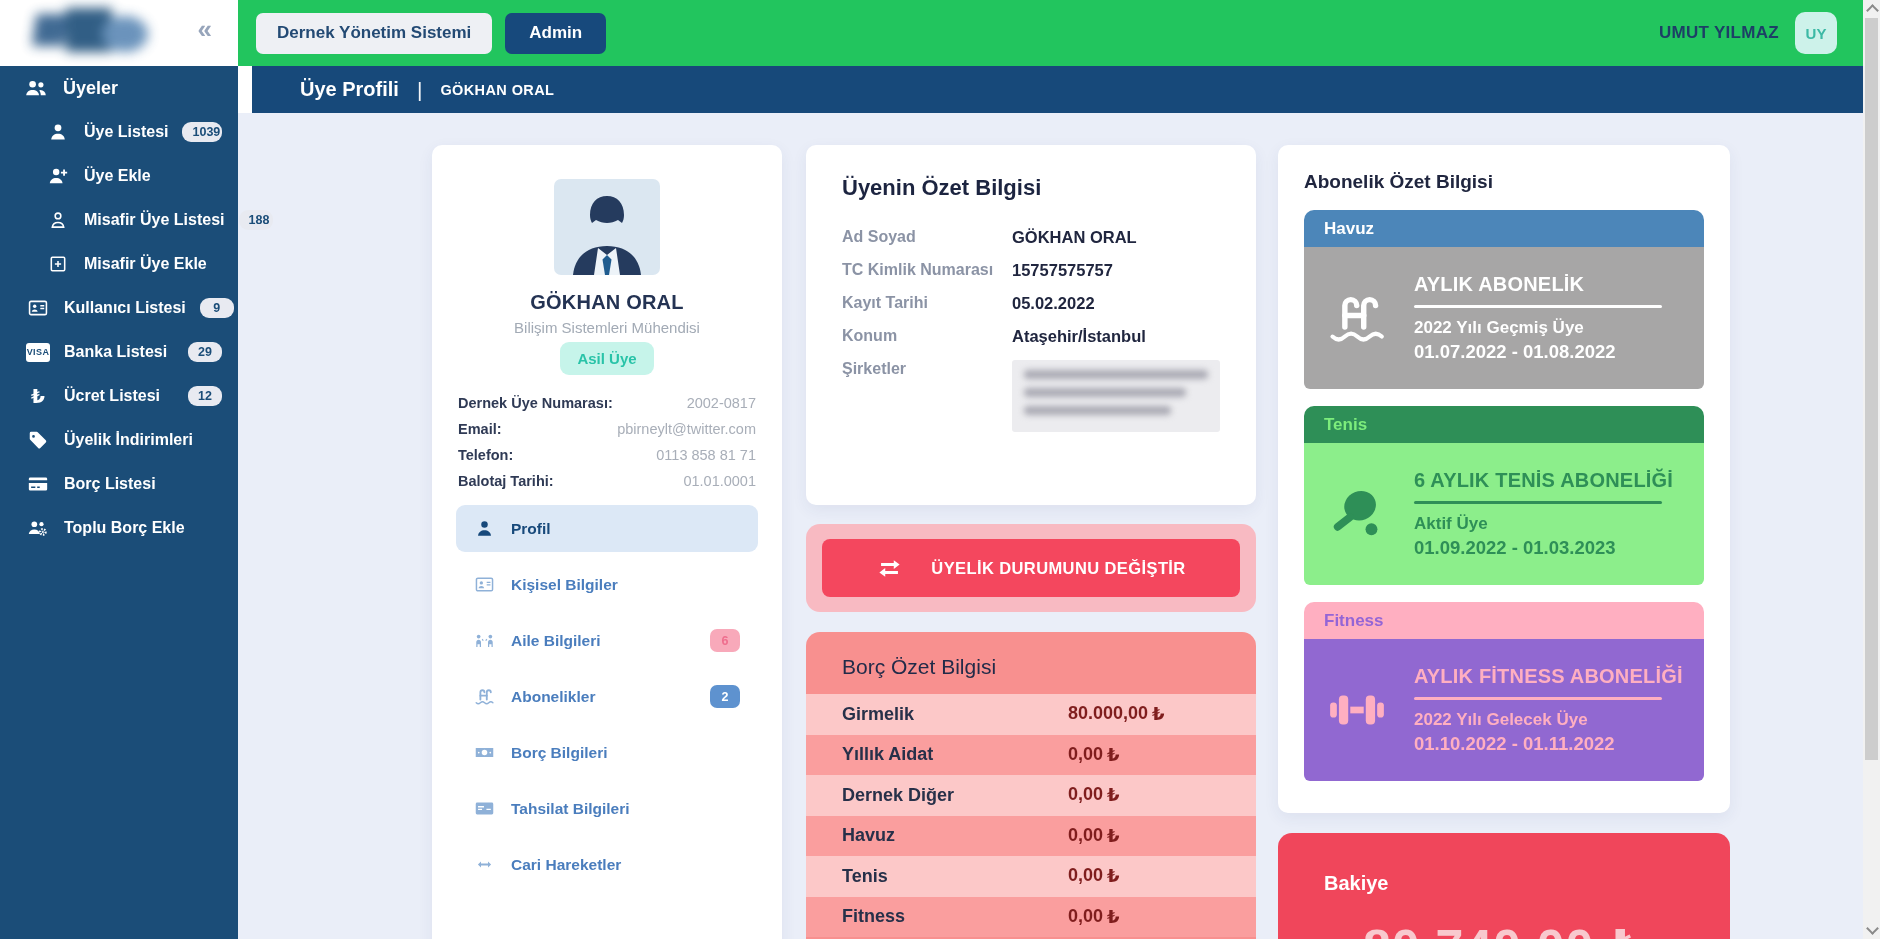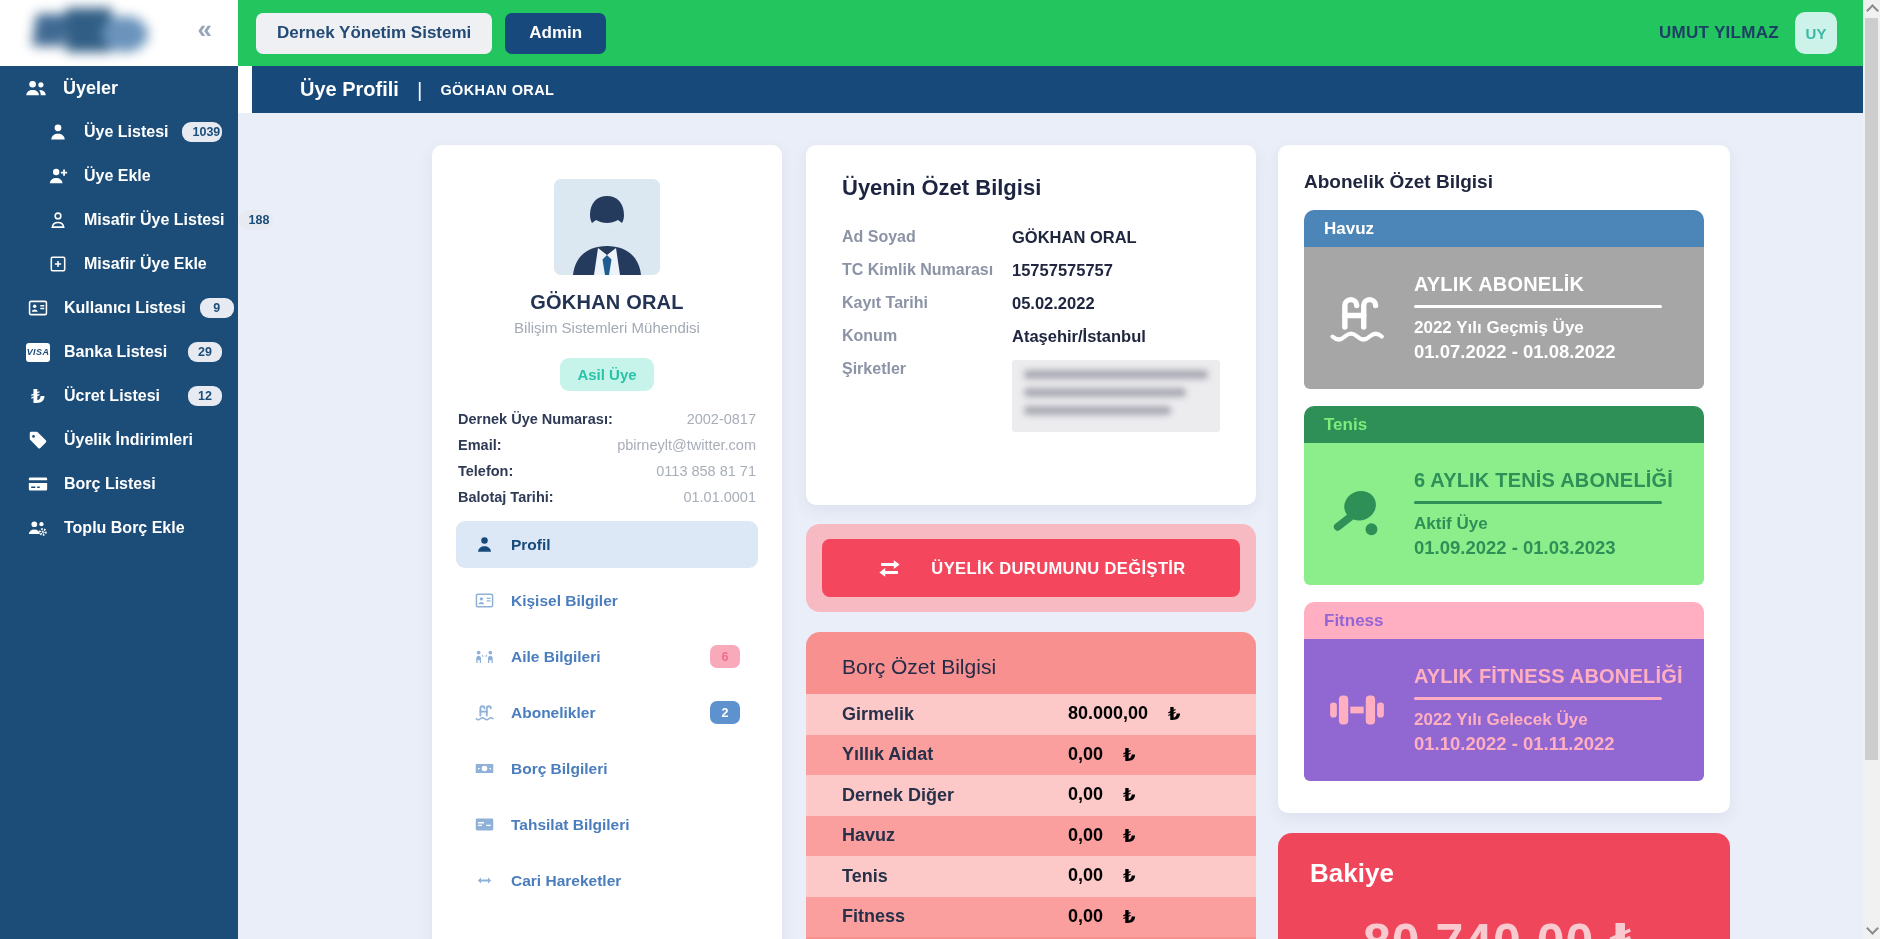--- a/index.html
+++ b/index.html
@@ -40,37 +40,37 @@
   .side-section{display:flex;align-items:center;gap:15px;height:44px;padding:0 24px;color:#fff;cursor:pointer}
   .side-section .icon{width:24px;height:24px}
   .s-label{font-size:18px;font-weight:bold}
   .side-item{display:flex;align-items:center;gap:14px;height:44px;padding:0 16px 0 26px;color:#fff;cursor:pointer}
   .side-item.indent{padding-left:46px}
   .side-item .icon{width:24px;height:22px;flex:none}
   .side-item .label{font-size:16px;font-weight:bold;white-space:nowrap}
   .side-item .badge{margin-left:auto;background:#e8eaf1;color:#1b4d78;font-size:12.5px;font-weight:bold;
         border-radius:9px;padding:3px 10px;min-width:14px;text-align:center}
   .visa-txt{display:flex;align-items:center;justify-content:center;width:29px;height:19px;background:#fff;color:#1b4d78;
-        font-weight:bold;font-style:italic;font-size:9px;border-radius:3px;letter-spacing:.4px}
+        font-weight:bold;font-size:9px;border-radius:3px;letter-spacing:.4px}
   .lira-txt{font-size:20px;font-weight:bold;line-height:1}
   .scrollbar{right:0;top:0;width:17px;height:939px;background:#f1f1f1;z-index:10}
   .sb-thumb{position:absolute;left:2px;top:18px;width:13px;height:742px;background:#cdcdcd;cursor:pointer}
   .chev{position:absolute;left:5px;width:7px;height:7px;border-left:2px solid #8a8a8a;border-top:2px solid #8a8a8a;cursor:pointer}
   .chev.up{top:6px;transform:rotate(45deg)}
   .chev.down{bottom:6px;transform:rotate(225deg)}
 
   
   .card{background:#fff;border-radius:10px;box-shadow:0 5px 16px rgba(40,60,110,.07)}
 
   
   .profile-card{left:432px;top:145px;width:350px;height:900px;padding:22px 24px;box-sizing:border-box}
   .avatar{width:106px;height:96px;margin:12px auto 16px;display:block}
   .p-name{margin:4px 0 5px;text-align:center;font-size:20px;font-weight:bold;color:#243353;letter-spacing:.2px}
   .p-title{text-align:center;font-size:15px;color:#a2aab5;font-weight:500}
-  .p-badge-wrap{text-align:center;margin:22px 0 20px}
+  .p-badge-wrap{text-align:center;margin:6px 0 20px}
   .p-badge{display:inline-block;background:#c6f4ea;color:#29c3a8;font-size:15px;font-weight:bold;
         padding:8px 17px;border-radius:9px}
   .info-row{display:flex;justify-content:space-between;margin:0 2px 10px;font-size:14.5px}
   .info-row .il{font-weight:bold;color:#2f3a55}
   .info-row .iv{color:#a8aeb8}
   .p-menu{margin-top:16px}
   .menu-item{display:flex;align-items:center;gap:16px;height:47px;padding:0 18px;border-radius:9px;
         color:#4a7dbd;margin-bottom:9px;cursor:pointer}
   .menu-item .icon{width:21px;height:21px;color:#8fb1d8;flex:none}
   .menu-item .label{font-size:15.5px;font-weight:bold}
@@ -102,21 +102,21 @@
         justify-content:center;gap:28px}
   .action-btn .icon{width:27px;height:27px}
 
   
   .debt-card{left:806px;top:632px;width:450px;height:330px;background:#f8908f;border-radius:14px;overflow:hidden;box-sizing:border-box}
   .debt-card h2{margin:0;padding:23px 36px 15px;font-size:21px;color:#222b49;font-weight:normal}
   .debt-row{height:40.5px;padding:0 36px;display:flex;align-items:center}
   .debt-row.lt{background:#fcc8c8}
   .debt-row.dk{background:#fa9e9e}
   .d-label{width:226px;flex:none;font-size:18px;font-weight:bold;color:#273049}
-  .d-value{display:flex;gap:20px;font-size:18px;font-weight:bold;color:#000000}
+  .d-value{display:flex;gap:4px;font-size:18px;font-weight:bold;color:#7f1d1d}
 
   
   .subs-card{left:1278px;top:145px;width:452px;height:668px;padding:26px;box-sizing:border-box}
   .subs-card h2{margin:0;font-size:19px;color:#20263f;font-weight:bold}
   .sub-card{margin-top:17px}
   .sub-head{height:37px;border-radius:10px 10px 0 0;display:flex;align-items:center;padding:0 20px;
         font-size:17px;font-weight:bold}
   .sub-body{height:142px;border-radius:0 0 6px 6px;display:flex;align-items:center;padding:0 8px 0 22px;box-sizing:border-box}
   .sub-icon{width:62px;height:62px;flex:none}
   .sub-text{margin-left:26px}
@@ -127,21 +127,21 @@
   .theme-pool .sub-head{background:#4c86b9;color:#fff}
   .theme-pool .sub-body{background:#a7a6a6;color:#fff}
   .theme-tennis .sub-head{background:#2e8f57;color:#7ded7c}
   .theme-tennis .sub-body{background:#8cee8b;color:#2e8f57}
   .theme-fitness .sub-head{background:#ffafc1;color:#9465d6}
   .theme-fitness .sub-body{background:#9168d1;color:#ffafc1}
 
   
   .balance-card{left:1278px;top:833px;width:452px;height:150px;background:#f0465b;border-radius:14px;
         padding:25px 32px;box-sizing:border-box;color:#fff}
-  .balance-card h2{margin:0;font-size:26px;font-weight:bold}
+  .balance-card h2{margin:14px;font-size:20px;font-weight:bold}
   .balance-amount{margin-top:24px;text-align:center;font-size:50px;font-weight:bold;color:#f8c9ce;letter-spacing:1px}
 </style>
 </head>
 <body>
 
 <div id="app">
   <div class="abs main-bg"></div>
 
   <aside class="abs sidebar">
     <div class="side-section">

